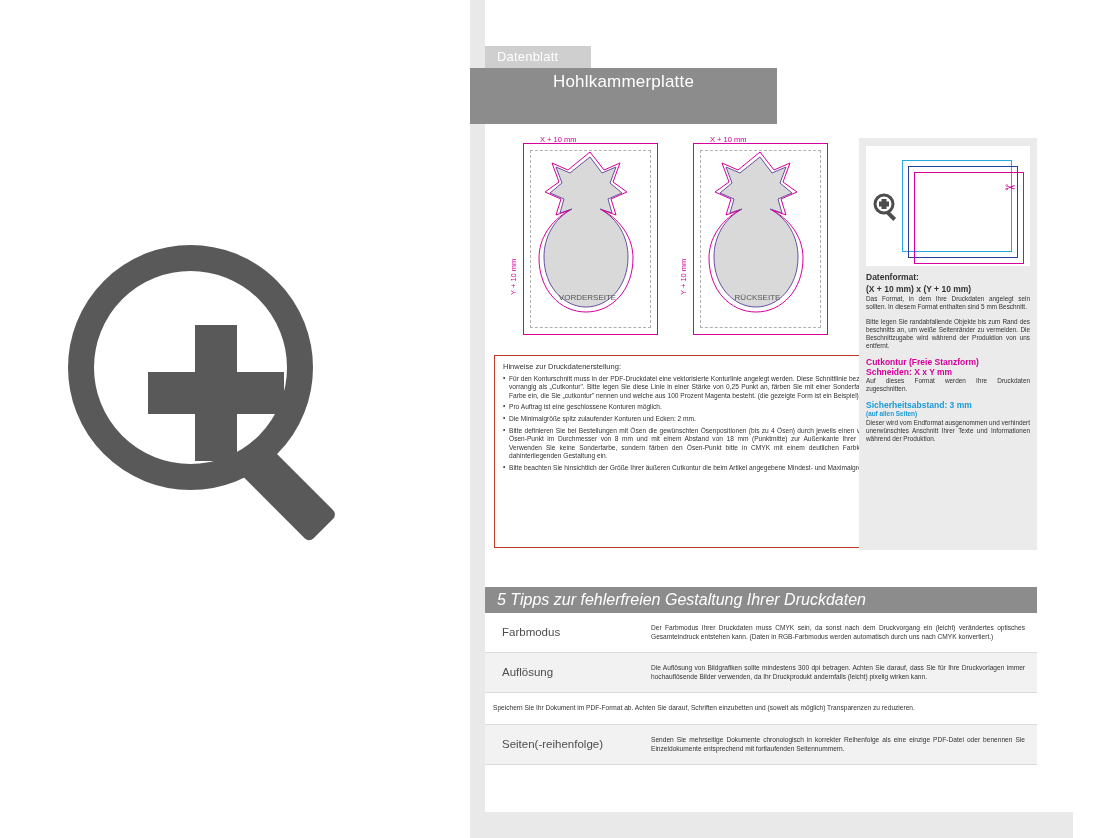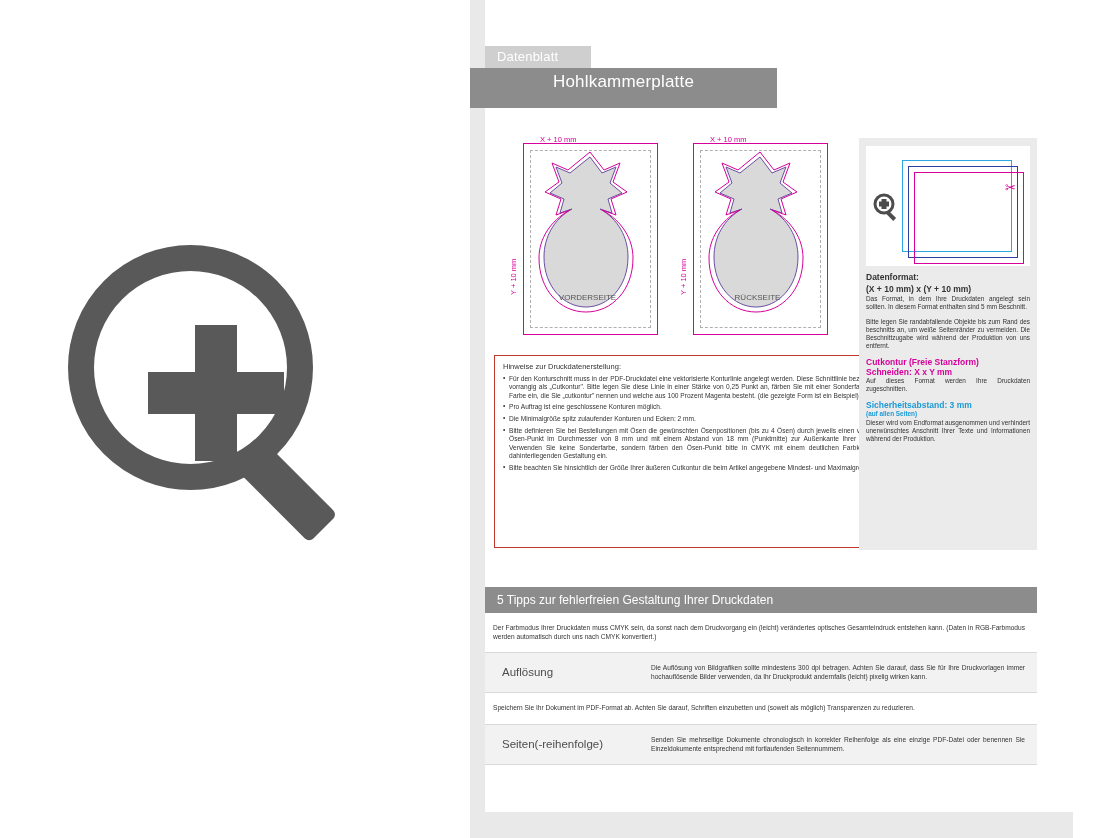--- a/index.html
+++ b/index.html
@@ -40,21 +40,21 @@
   #left-edge-strip{
     position:absolute;left:470px;top:0;width:15px;height:838px;background:#e9e9e9;
   }
   
   #tab-datenblatt{
     position:absolute;left:485px;top:46px;width:106px;height:40px;background:#cfcfcf;
     color:#ffffff;font-size:13px;line-height:22px;padding-left:12px;box-sizing:border-box;
     letter-spacing:.2px;
   }
   #title-bar{
-    position:absolute;left:470px;top:68px;width:307px;height:40px;background:#8c8c8c;
+    position:absolute;left:470px;top:68px;width:307px;height:56px;background:#8c8c8c;
     color:#ffffff;text-align:center;
   }
   #title-main{font-size:17px;line-height:22px;padding-top:3px;letter-spacing:.2px;}
   #title-sub{font-size:10.5px;line-height:13px;}
   
   #drawings{position:absolute;left:500px;top:135px;width:330px;height:215px;}
   .dim-label{
     position:absolute;color:#d6009a;font-size:7.5px;white-space:nowrap;
   }
   .dim-label.vert{transform:rotate(-90deg);transform-origin:0 0;}
@@ -100,22 +100,22 @@
   .info-h2{font-size:8.5px;font-weight:bold;color:#333;margin:0 0 1px 0;}
   .info-p{font-size:6.4px;line-height:8px;color:#333;margin:0 0 7px 0;text-align:justify;}
   .info-h-mag{font-size:8.5px;font-weight:bold;color:#d6009a;margin:0;}
   .info-h-cyan{font-size:8.5px;font-weight:bold;color:#1b9ad6;margin:0;}
   .info-sub-cyan{font-size:6.4px;font-weight:bold;color:#1b9ad6;margin:0 0 2px 0;}
   
   #tips{
     position:absolute;left:485px;top:587px;width:552px;
   }
   #tips-head{
-    background:#8c8c8c;color:#fff;font-size:12px;height:26px;line-height:26px;
-    padding-left:12px;box-sizing:border-box;
+    background:#8c8c8c;color:#fff;font-size:16px;height:26px;line-height:26px;
+    padding-left:12px;box-sizing:border-box;font-style:italic;
   }
   .tip-row{display:flex;border-bottom:1px solid #d9d9d9;}
   .tip-row:nth-child(odd){background:#f2f2f2;}
   .tip-row:nth-child(even){background:#ffffff;}
   .tip-label{
     width:158px;flex:0 0 158px;font-size:11.5px;color:#4d4d4d;padding:13px 0 13px 17px;
     box-sizing:border-box;
   }
   .tip-text{
     flex:1;font-size:6.6px;line-height:8.6px;color:#333;padding:11px 12px 11px 8px;
@@ -228,20 +228,21 @@
   <p class="info-p">Auf dieses Format werden Ihre Druckdaten zugeschnitten.</p>
   <p class="info-h-cyan">Sicherheitsabstand: 3 mm</p>
   <p class="info-sub-cyan">(auf allen Seiten)</p>
   <p class="info-p">Dieser wird vom Endformat ausgenommen und verhindert unerwünschtes Anschnitt Ihrer Texte und Informationen während der Produktion.</p>
 </div>
 
 <div id="tips">
   <div id="tips-head">5 Tipps zur fehlerfreien Gestaltung Ihrer Druckdaten</div>
 
   <div class="tip-row">
+    <div class="tip-label">Farbmodus</div>
     <div class="tip-text">Der Farbmodus Ihrer Druckdaten muss CMYK sein, da sonst nach dem Druckvorgang ein (leicht) verändertes optisches Gesamteindruck entstehen kann. (Daten in RGB-Farbmodus werden automatisch durch uns nach CMYK konvertiert.)</div>
   </div>
   <div class="tip-row">
     <div class="tip-label">Auflösung</div>
     <div class="tip-text">Die Auflösung von Bildgrafiken sollte mindestens 300 dpi betragen. Achten Sie darauf, dass Sie für Ihre Druckvorlagen immer hochauflösende Bilder verwenden, da Ihr Druckprodukt andernfalls (leicht) pixelig wirken kann.</div>
   </div>
   <div class="tip-row">
     <div class="tip-text">Speichern Sie Ihr Dokument im PDF-Format ab. Achten Sie darauf, Schriften einzubetten und (soweit als möglich) Transparenzen zu reduzieren.</div>
   </div>
   <div class="tip-row">

